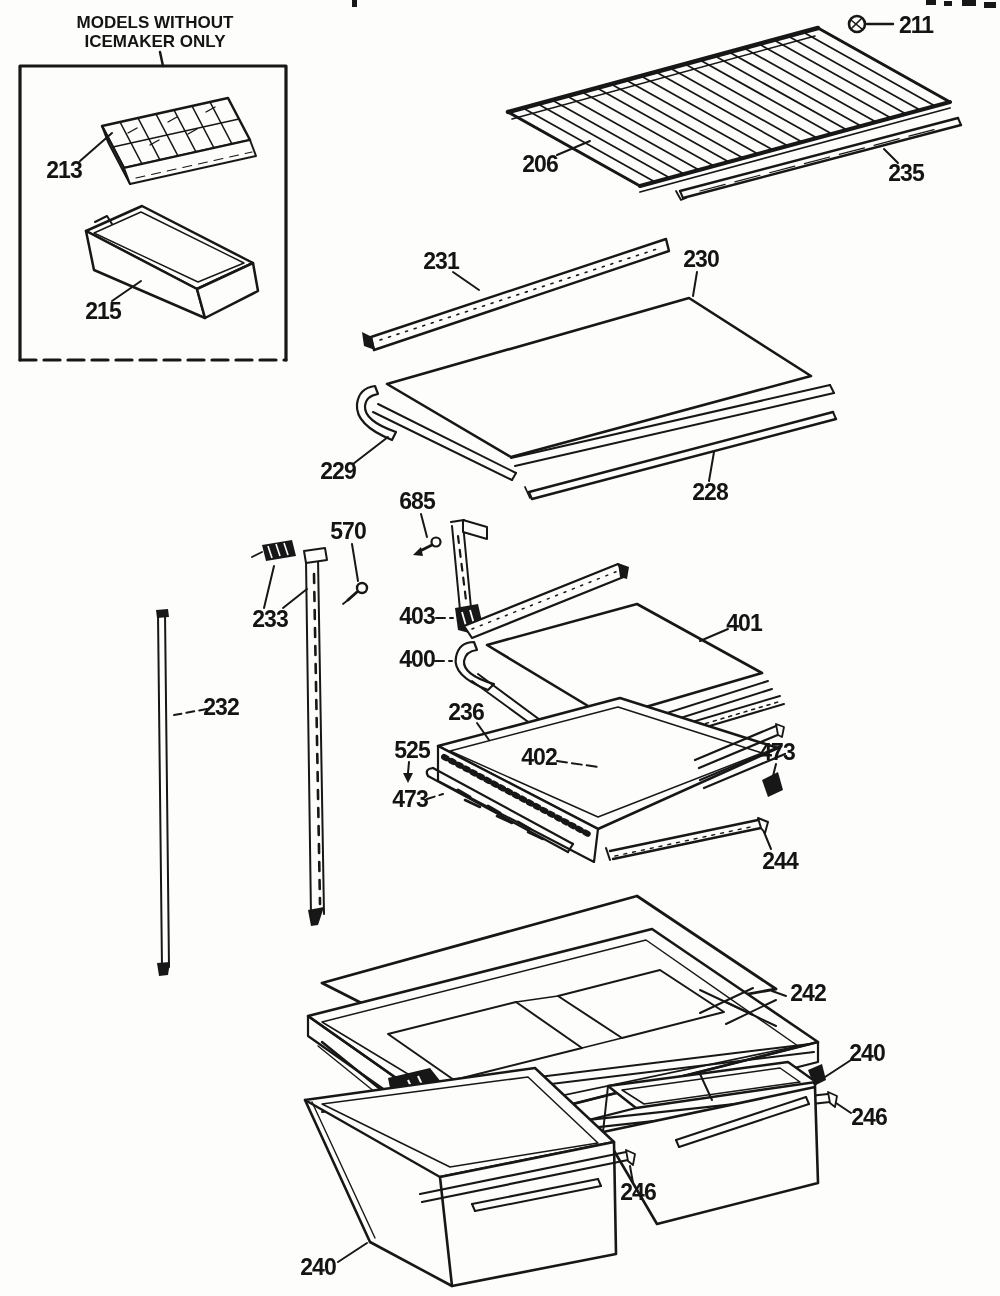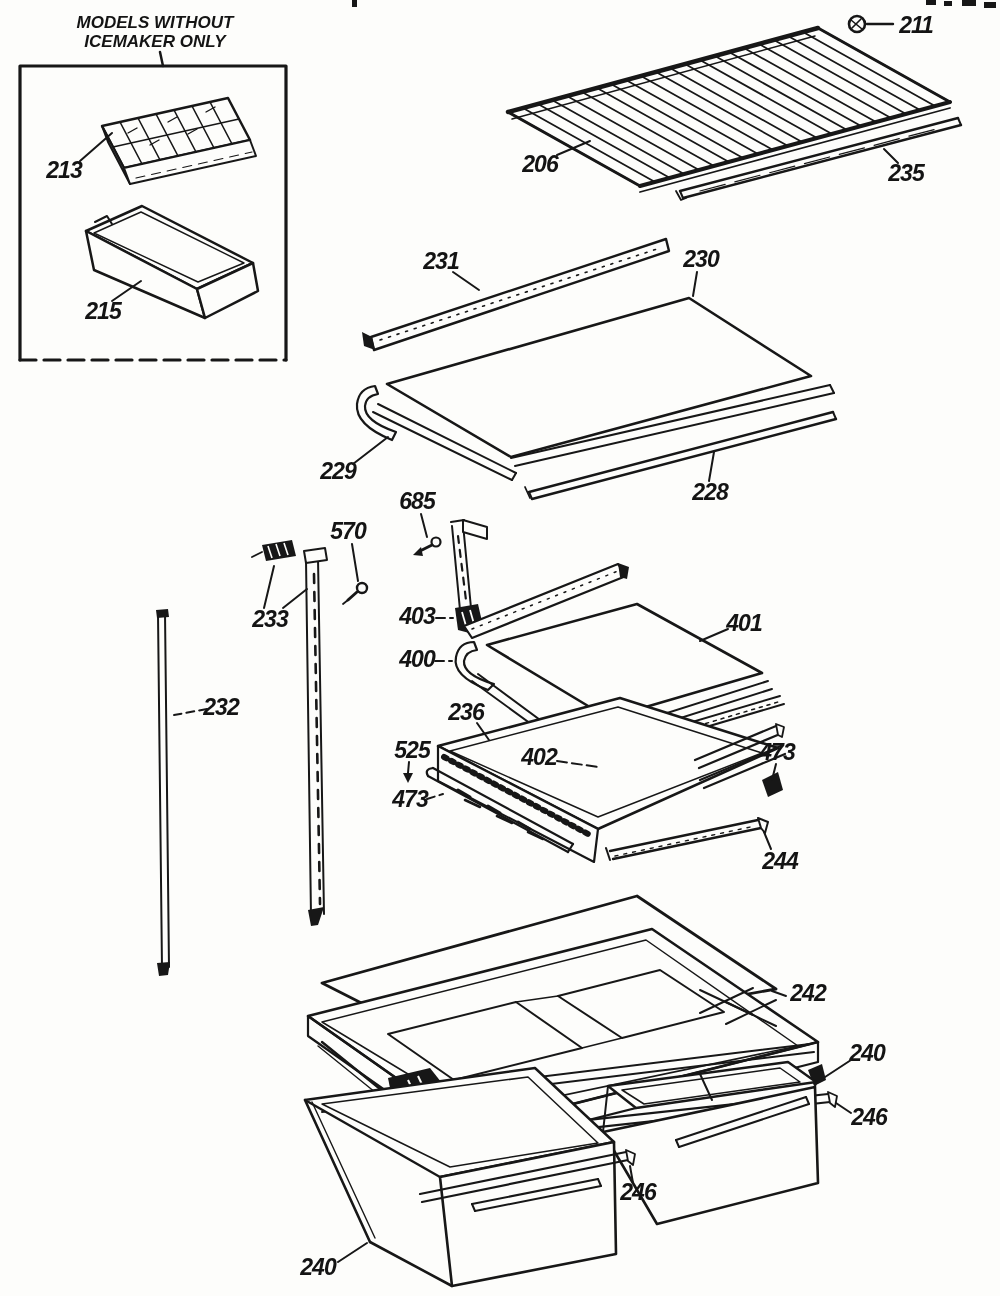--- a/index.html
+++ b/index.html
@@ -1,20 +1,19 @@
 <!DOCTYPE html>
 <html><head>
 <meta charset="utf-8">
 <style>
   html,body{margin:0;padding:0;background:#e9e9e7;}
   .sheet{
     position:relative;width:1000px;height:1296px;margin:0 auto;
     background:#fdfdfb;overflow:hidden;
     font-family:"Liberation Sans",sans-serif;
-    font-style:italic;
   }
   svg{display:block;width:1000px;height:1296px;}
   .ink{stroke:#171717;fill:none;stroke-linecap:round;stroke-linejoin:round;}
   .fill{fill:#171717;stroke:none;}
   .wfill{fill:#fdfdfb;}
   text{
     font-family:"Liberation Sans",sans-serif;
     fill:#141414;font-weight:700;
   }
   .plabel{font-size:23px;letter-spacing:-1px;}

